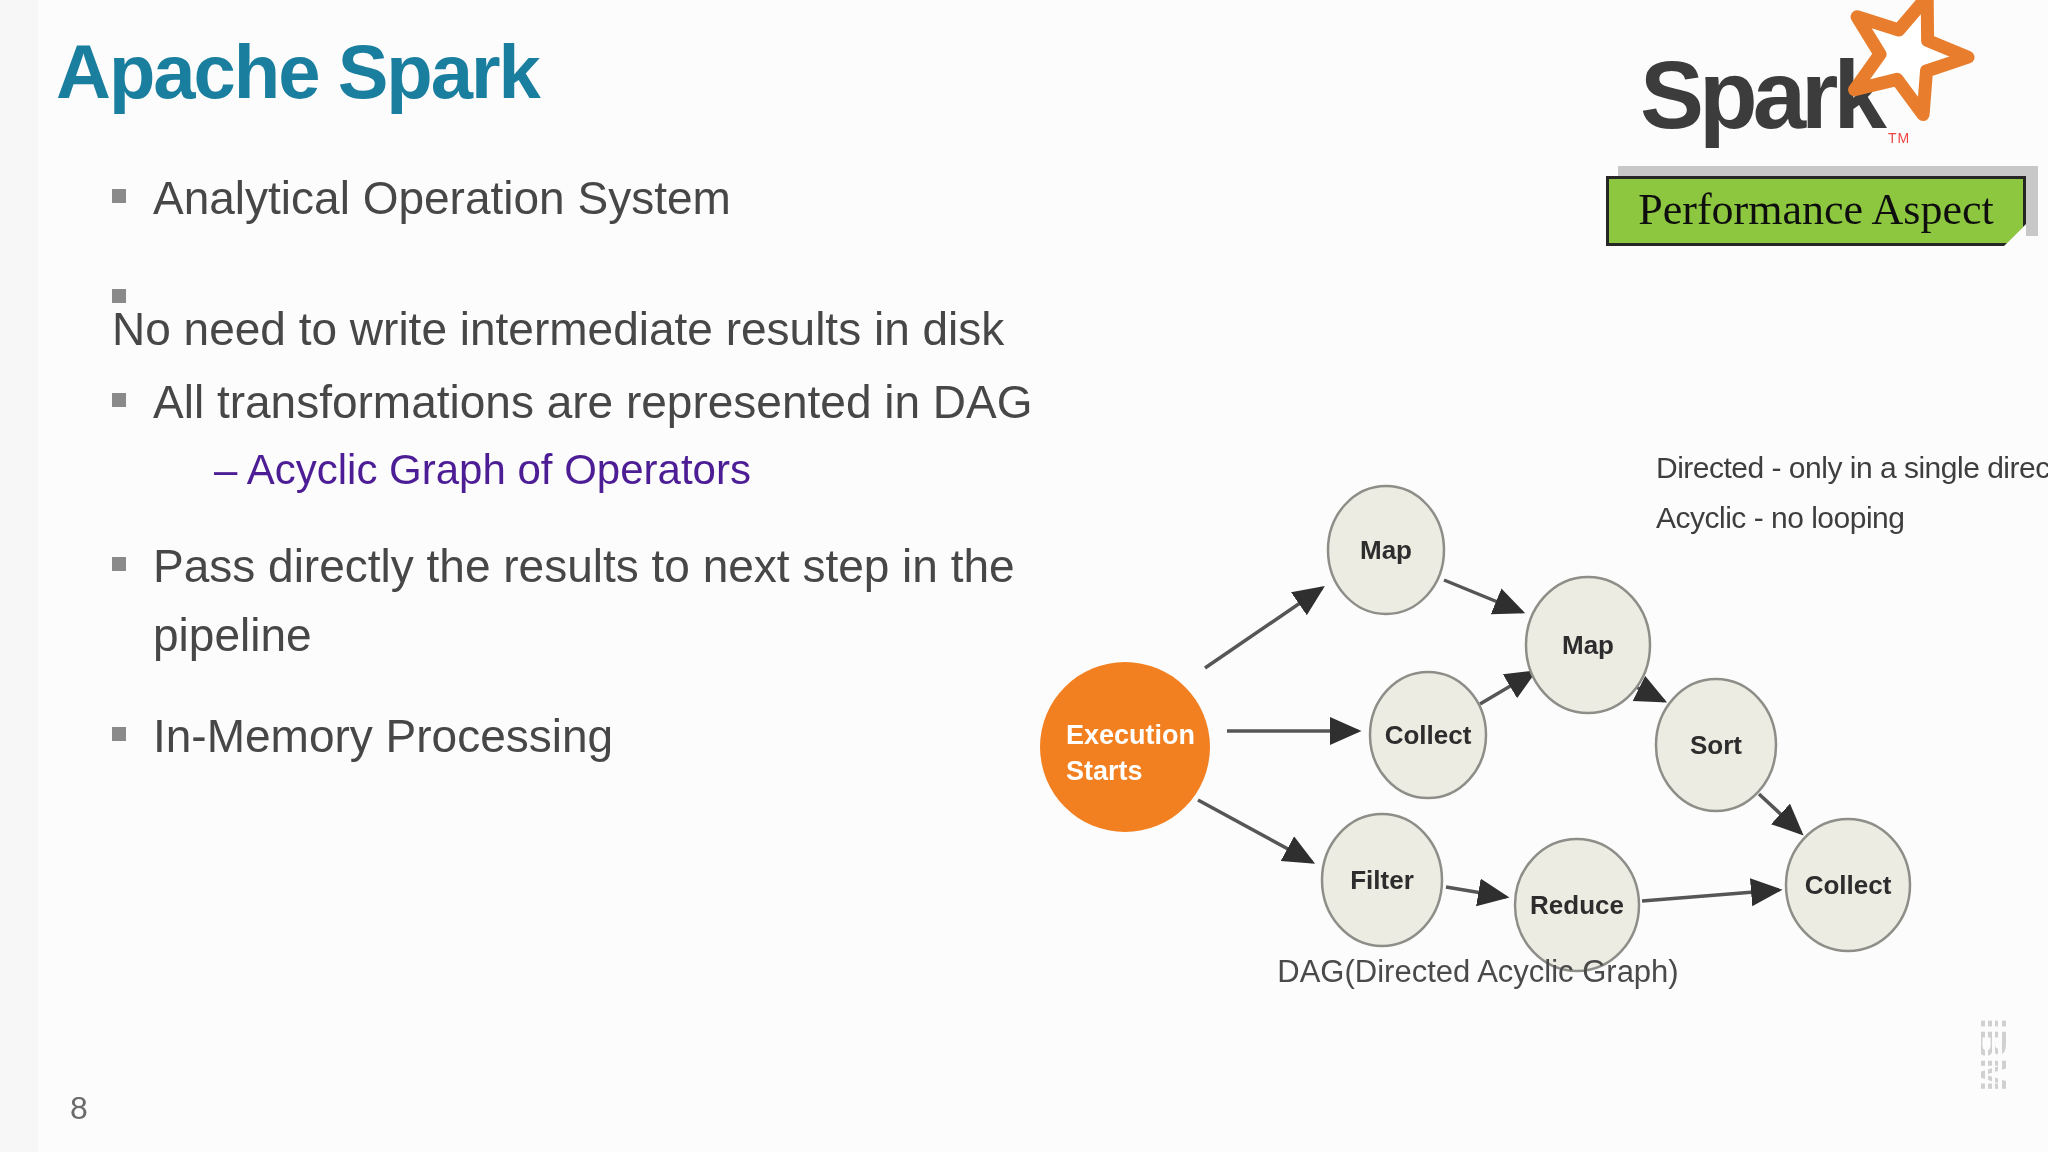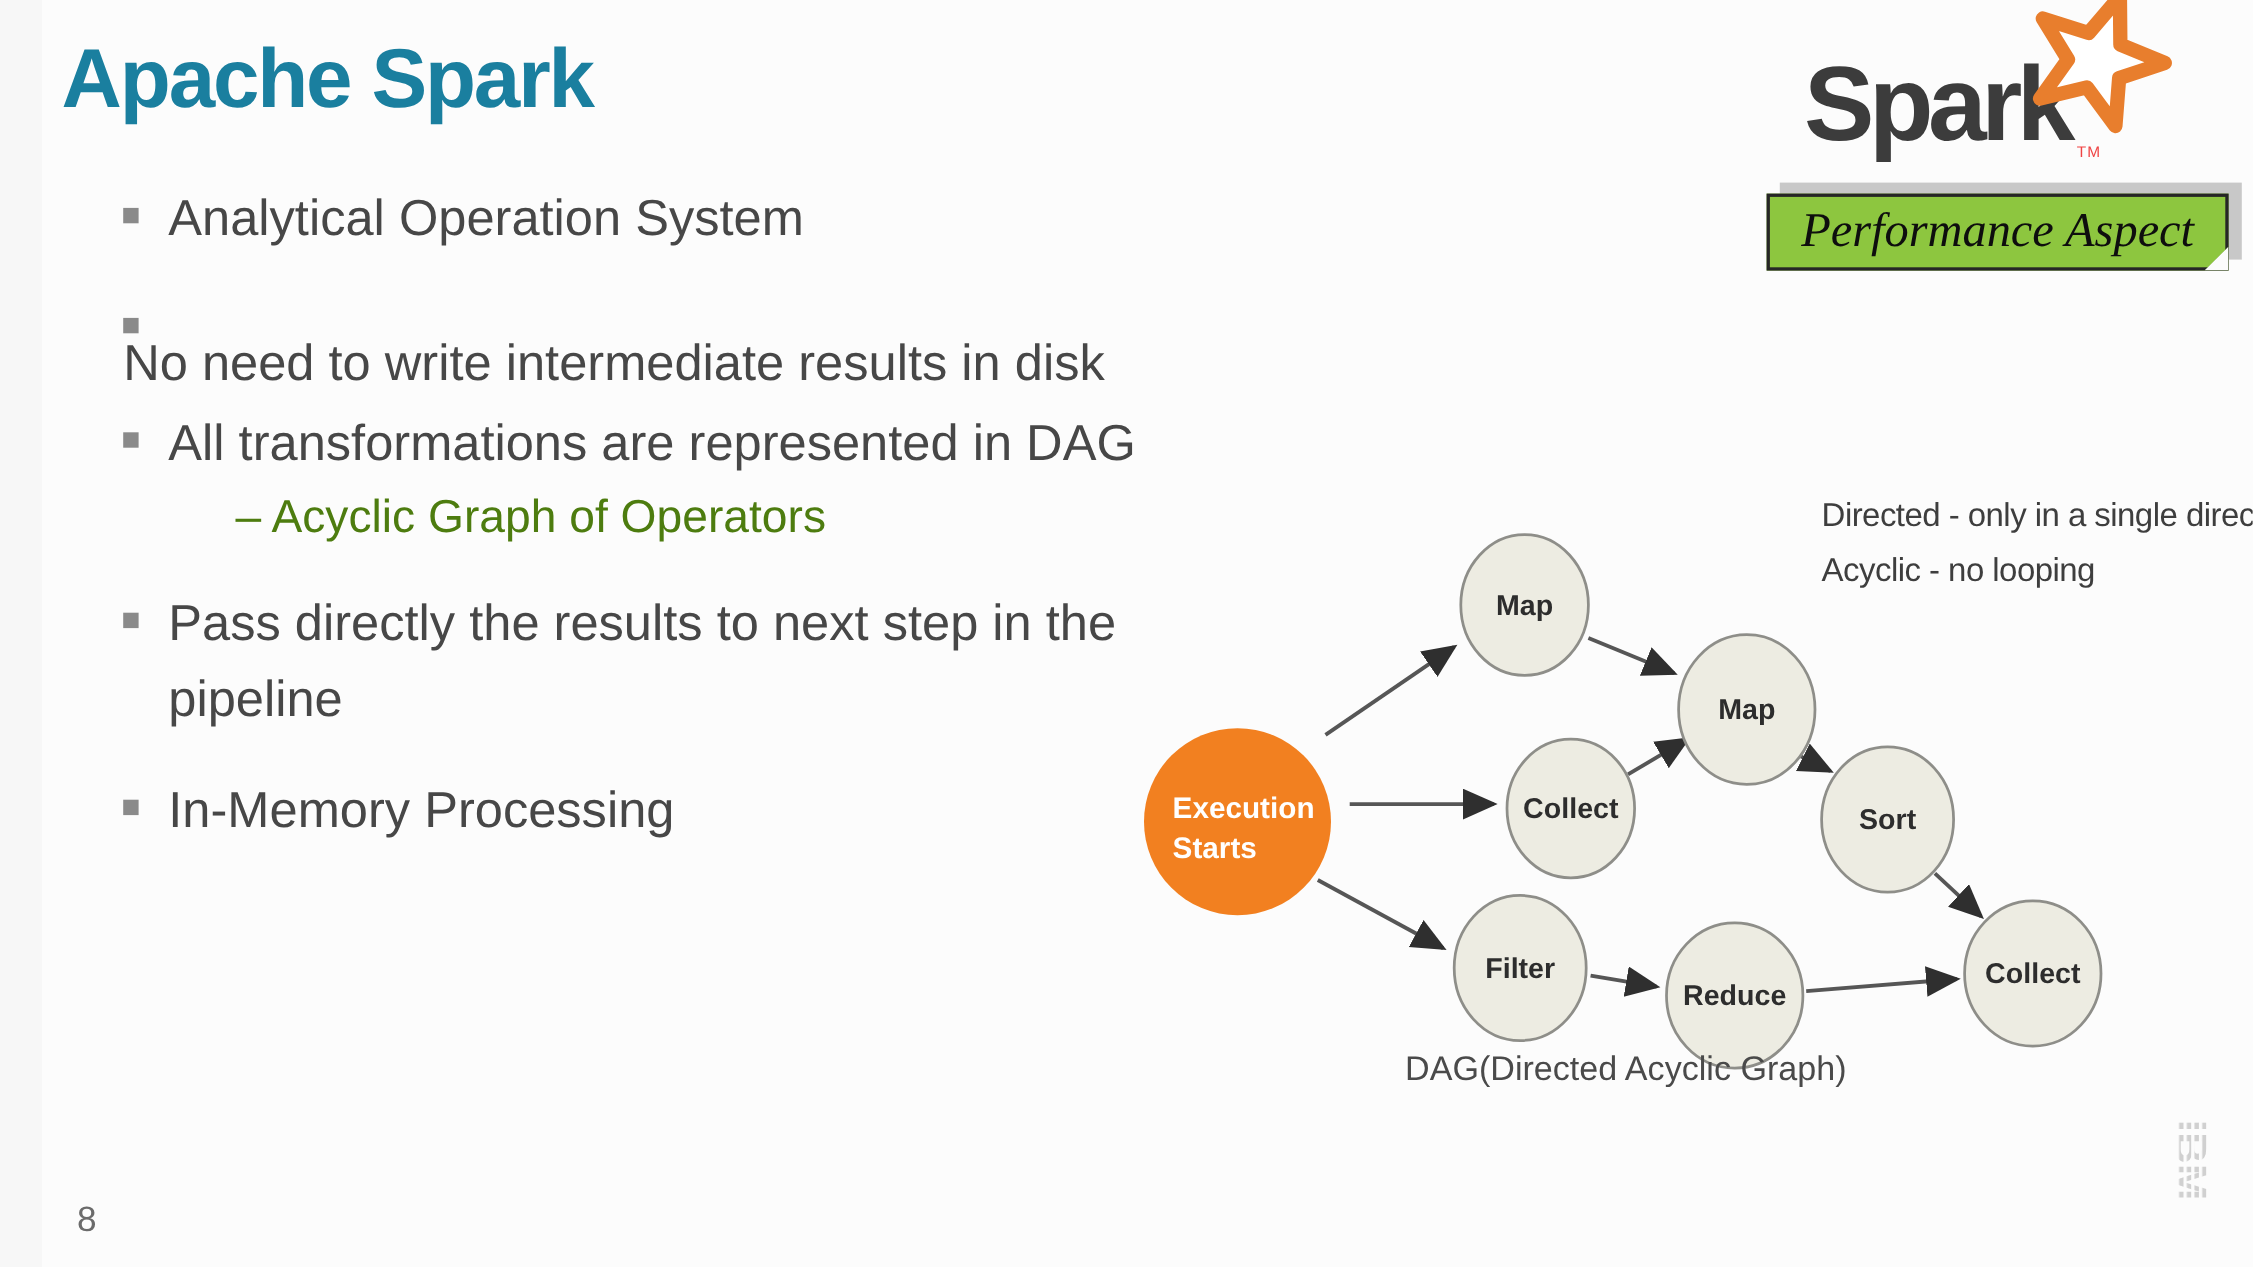--- a/index.html
+++ b/index.html
@@ -10,36 +10,36 @@
   }
   .edge-strip{position:absolute;left:0;top:0;width:38px;height:1152px;background:#f4f4f4;opacity:.6;}
   .slide-title{
     position:absolute;left:56px;top:28px;
     font-size:76px;font-weight:bold;color:#1a7f9f;letter-spacing:-2px;
   }
   .bullet{position:absolute;left:112px;display:flex;align-items:flex-start;
     color:#474747;font-size:46px;line-height:1.15;white-space:nowrap;}
   .bullet .sq{width:14px;height:14px;background:#8a8a8a;margin-top:17px;margin-right:27px;flex:none;}
   .bullet-cont{position:absolute;left:153px;color:#474747;font-size:46px;white-space:nowrap;}
-  .sub-bullet{position:absolute;left:214px;color:#4d7c0f;font-size:42px;white-space:nowrap;}
+  .sub-bullet{position:absolute;left:214px;color:#4c1d95;font-size:42px;white-space:nowrap;}
   .page-number{position:absolute;left:70px;top:1090px;font-size:32px;color:#6b6b6b;}
 
   
   .spark-word{position:absolute;left:1640px;top:40px;font-size:96px;font-weight:bold;
     color:#3c3c3c;letter-spacing:-5px;}
   .spark-star{position:absolute;left:1826px;top:0;width:165px;height:132px;}
   .spark-tm{position:absolute;left:1888px;top:130px;font-size:14px;color:#ef4444;letter-spacing:1px;}
 
   
   .badge{
     position:absolute;left:1606px;top:176px;width:414px;height:64px;
     background:#8dc63f;border:3px solid #262626;
     box-shadow:12px -10px 0 #c8c8c8;
     font-family:"Liberation Serif",serif;font-size:44px;color:#0e0e0e;
-    text-align:center;line-height:62px;font-style:italic;
+    text-align:center;line-height:62px;
   }
   .badge .fold{position:absolute;right:-3px;bottom:-3px;width:22px;height:22px;
     background:#fcfcfc;clip-path:polygon(100% 0,100% 100%,0 100%);}
   .badge .fold::after{content:"";position:absolute;left:0;top:0;width:22px;height:22px;
     background:#639130;clip-path:polygon(0 0,100% 0,0 100%);}
 
   .diagram-svg{position:absolute;left:0;top:0;width:2048px;height:1152px;}
   .node-label{font-family:"Liberation Sans",sans-serif;font-weight:bold;font-size:26px;fill:#2d2d2d;}
   .exec-label{font-family:"Liberation Sans",sans-serif;font-weight:bold;font-size:27px;fill:#ffffff;}
   .annot{font-family:"Liberation Sans",sans-serif;font-size:30px;fill:#3e3e3e;letter-spacing:-0.5px;}

